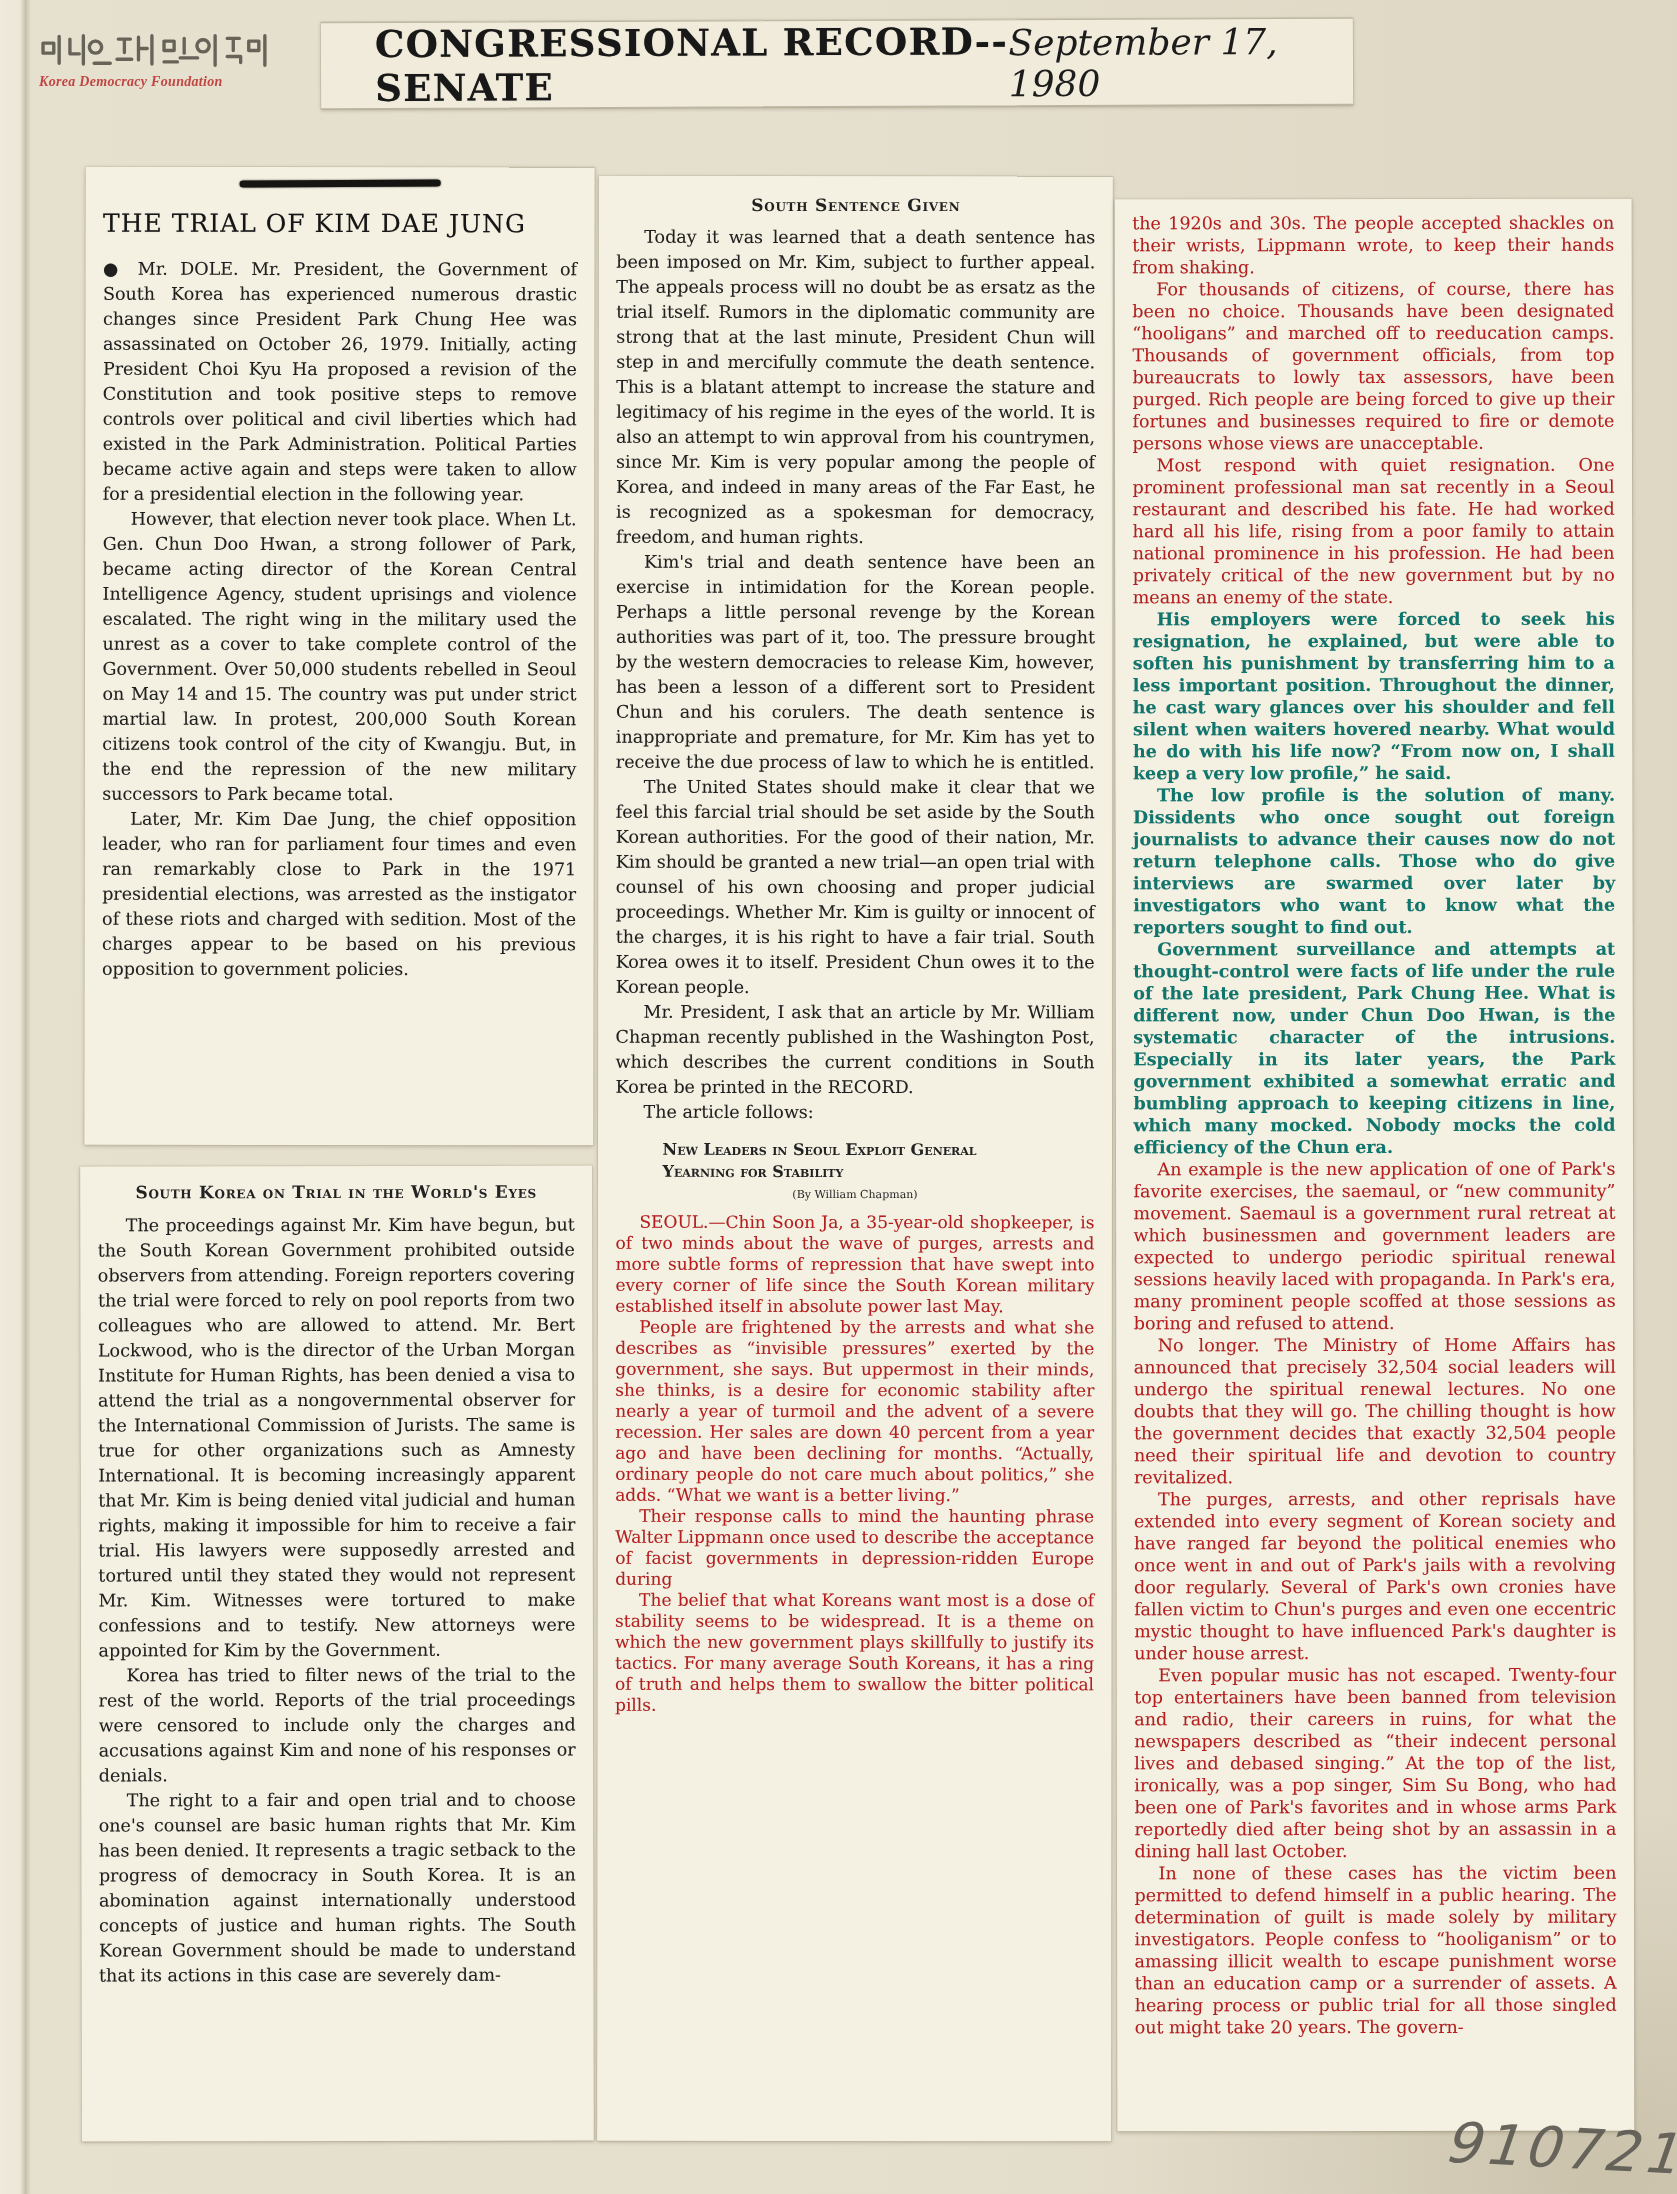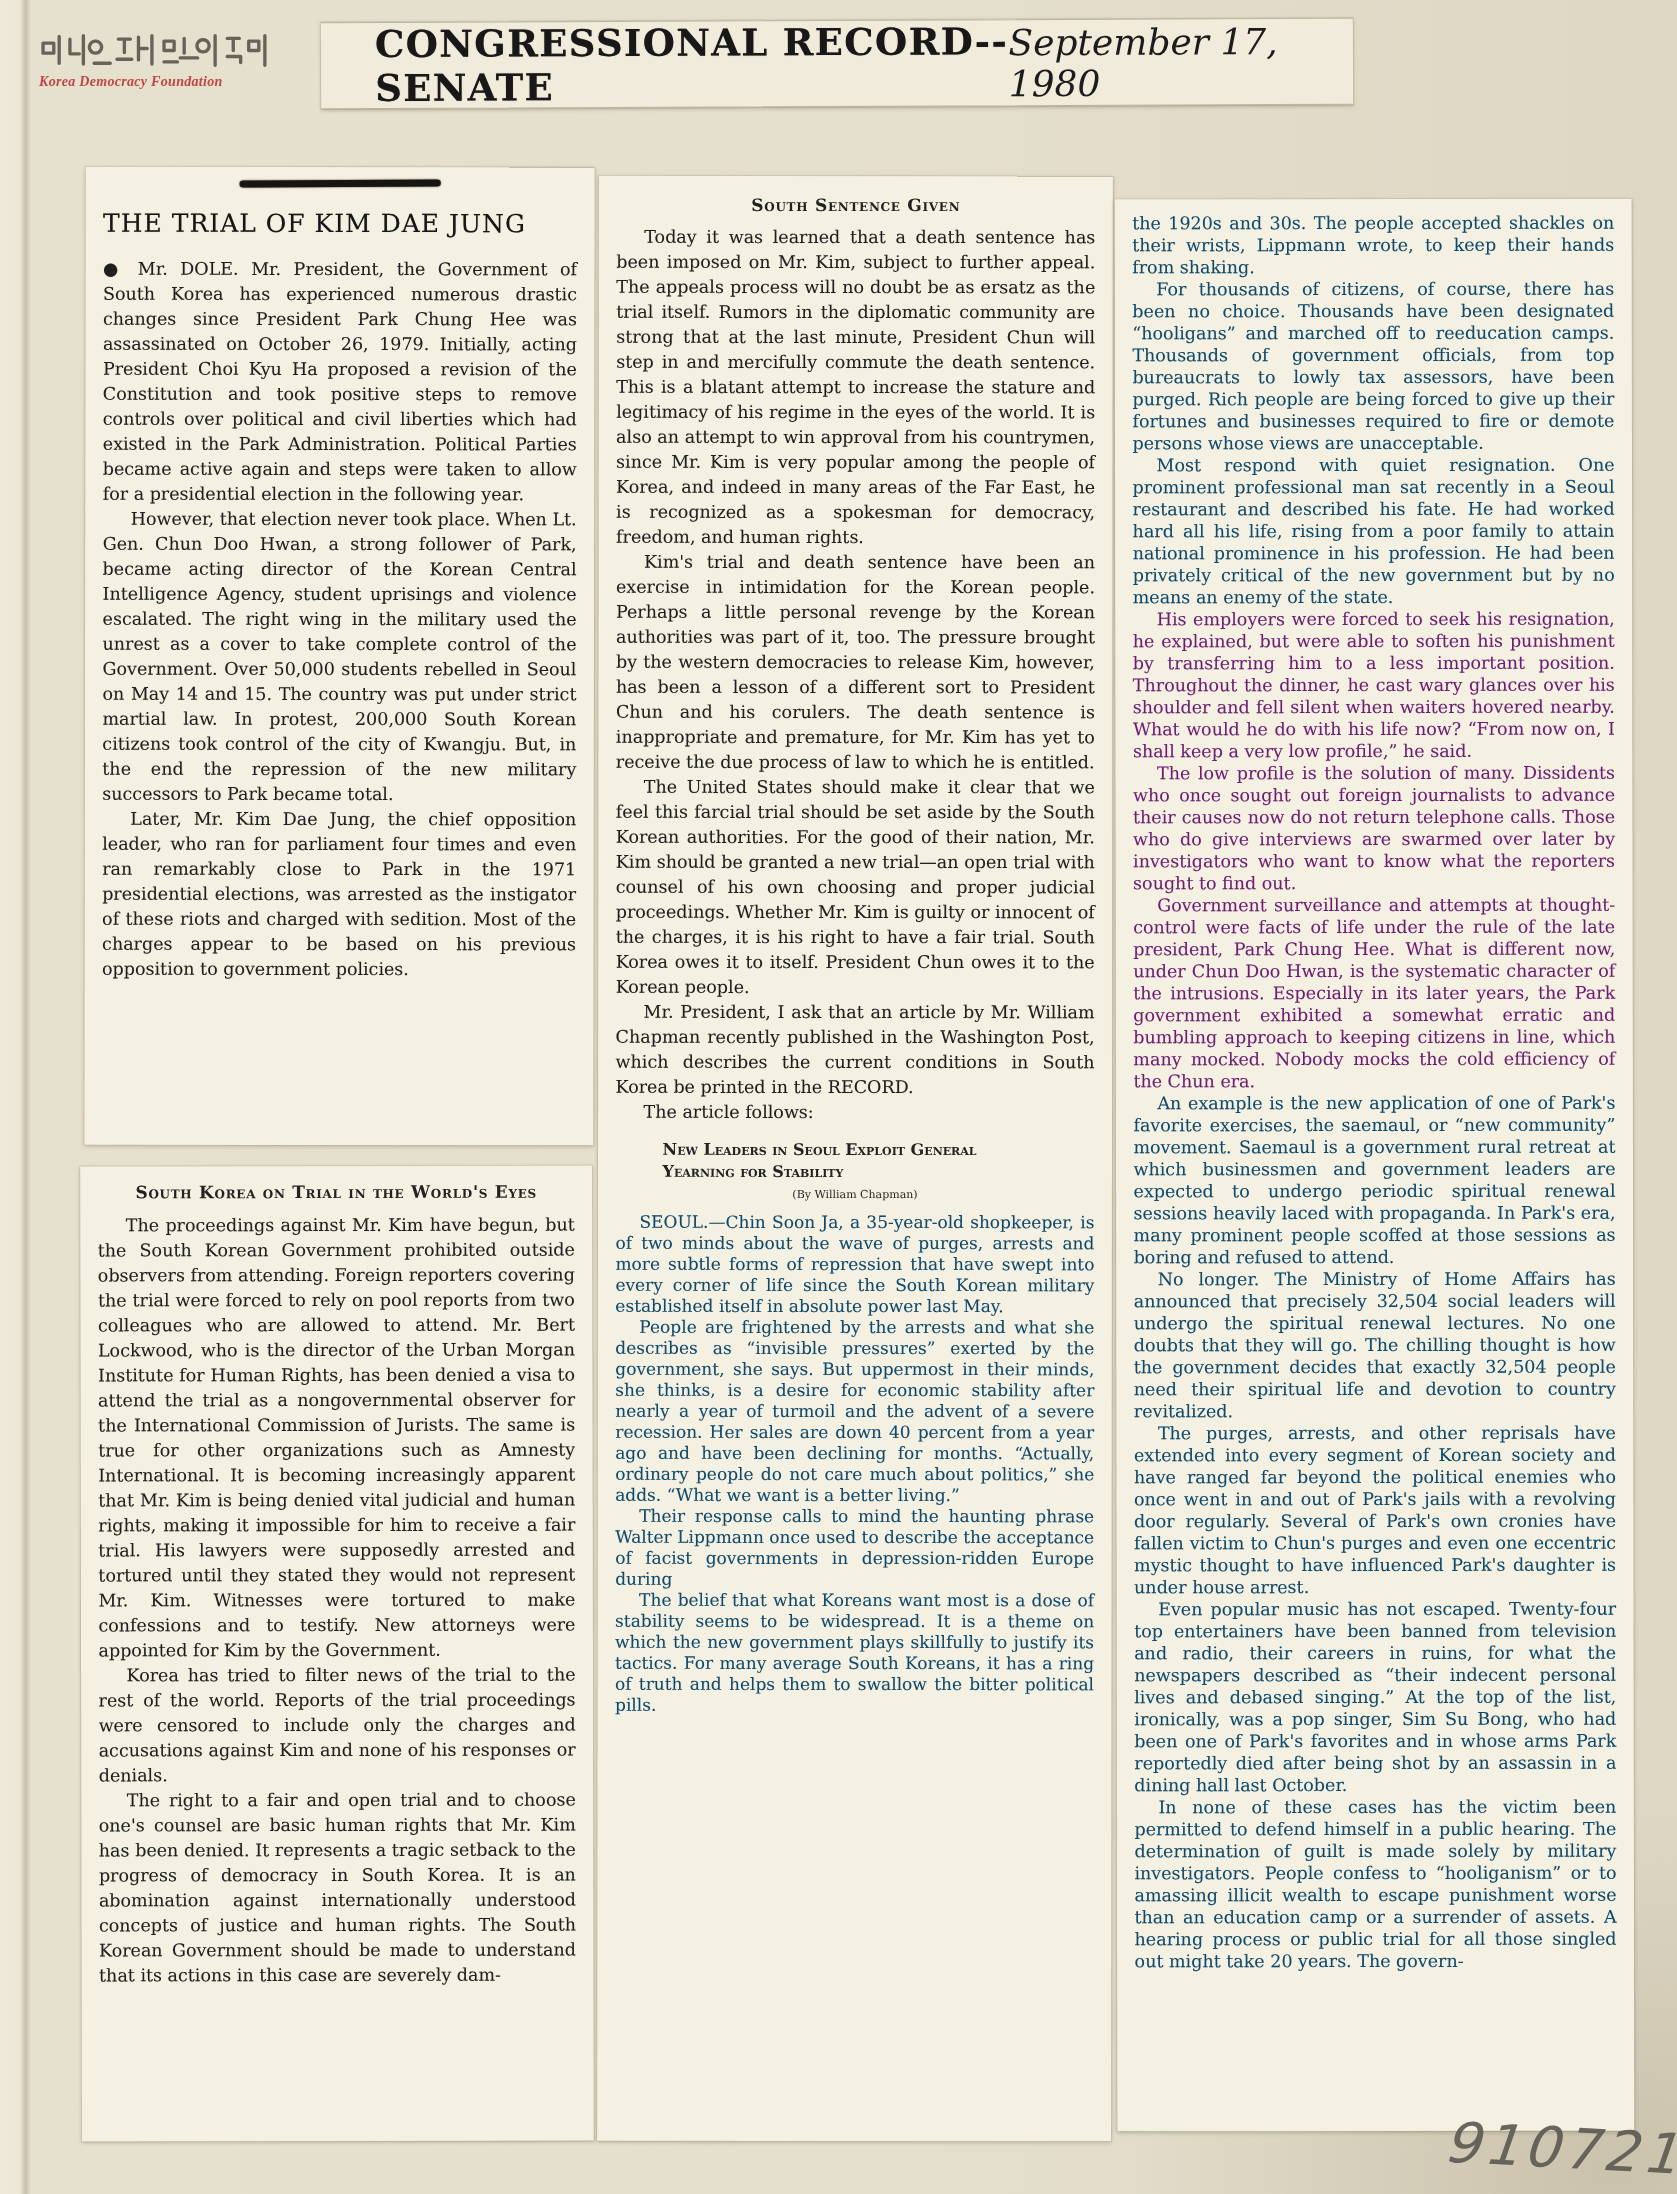--- a/index.html
+++ b/index.html
@@ -47,24 +47,24 @@
   h2.section-head, h2.sub-head {
     font-variant:small-caps; font-weight:bold; text-align:center;
     font-size:17px; letter-spacing:0.7px; margin:5.4px 0 10.7px 0; color:#222;
   }
   h3.article-head {
     font-variant:small-caps; font-weight:bold; text-align:left;
     font-size:16px; line-height:22px; margin:13.4px 47px 5.4px 47px; color:#222;
   }
   .byline { text-align:center; font-size:11px; margin:1.3px 0 10.7px 0; }
   p.speech  { font-size:17.5px; line-height:25px; text-align:justify; text-indent:28px; margin:0; text-shadow:0 0 0.7px rgba(20,20,20,.25); }
-  p.article { font-size:17px; line-height:21px; text-align:justify; text-indent:24px; margin:0; color:#0c4a6e; text-shadow:0 0 0.7px rgba(20,20,20,.2); }
+  p.article { font-size:17px; line-height:21px; text-align:justify; text-indent:24px; margin:0; color:#b91c1c; text-shadow:0 0 0.7px rgba(20,20,20,.2); }
   .col3 p.article { font-size:17.5px; line-height:22px; }
   p.noindent { text-indent:0; }
-  p.heavy { font-weight:normal; color:#701a75; }
+  p.heavy { font-weight:bold; color:#0f766e; }
   
   .handwriting {
     position:absolute; left:1449px; top:2116px;
     font-family:"DejaVu Sans",sans-serif; font-size:56px; color:#5d5b53;
     transform:rotate(3deg) skewX(-16deg); letter-spacing:4px; opacity:.92;
   }
 </style>
 </head>
 <body>
 

